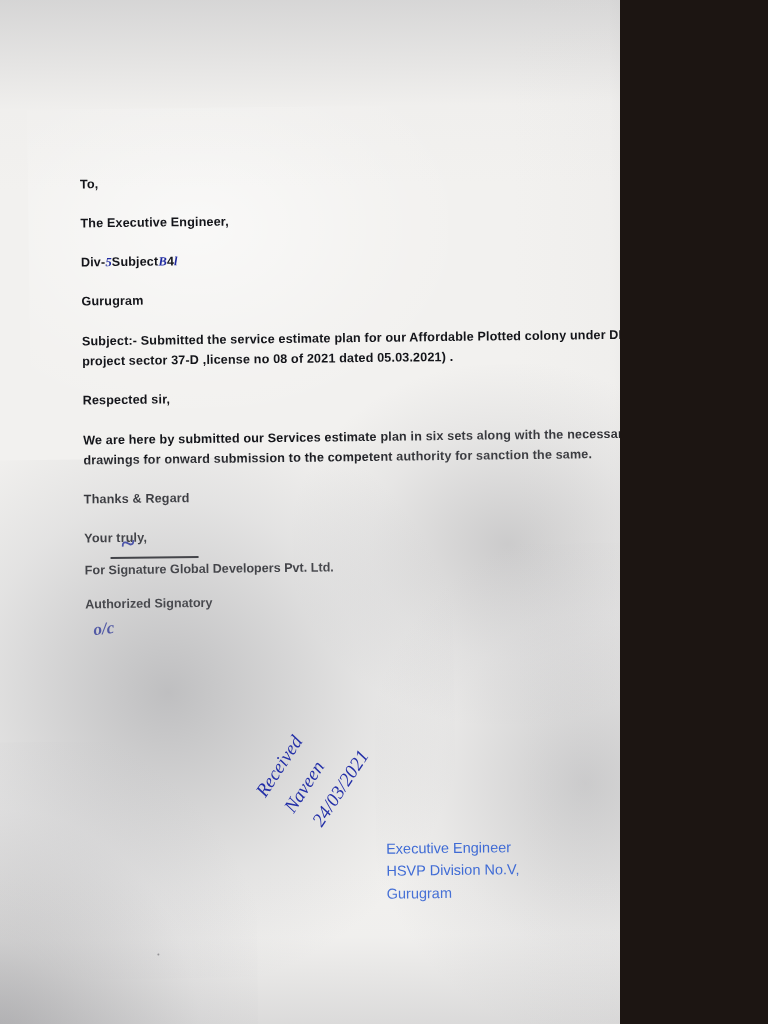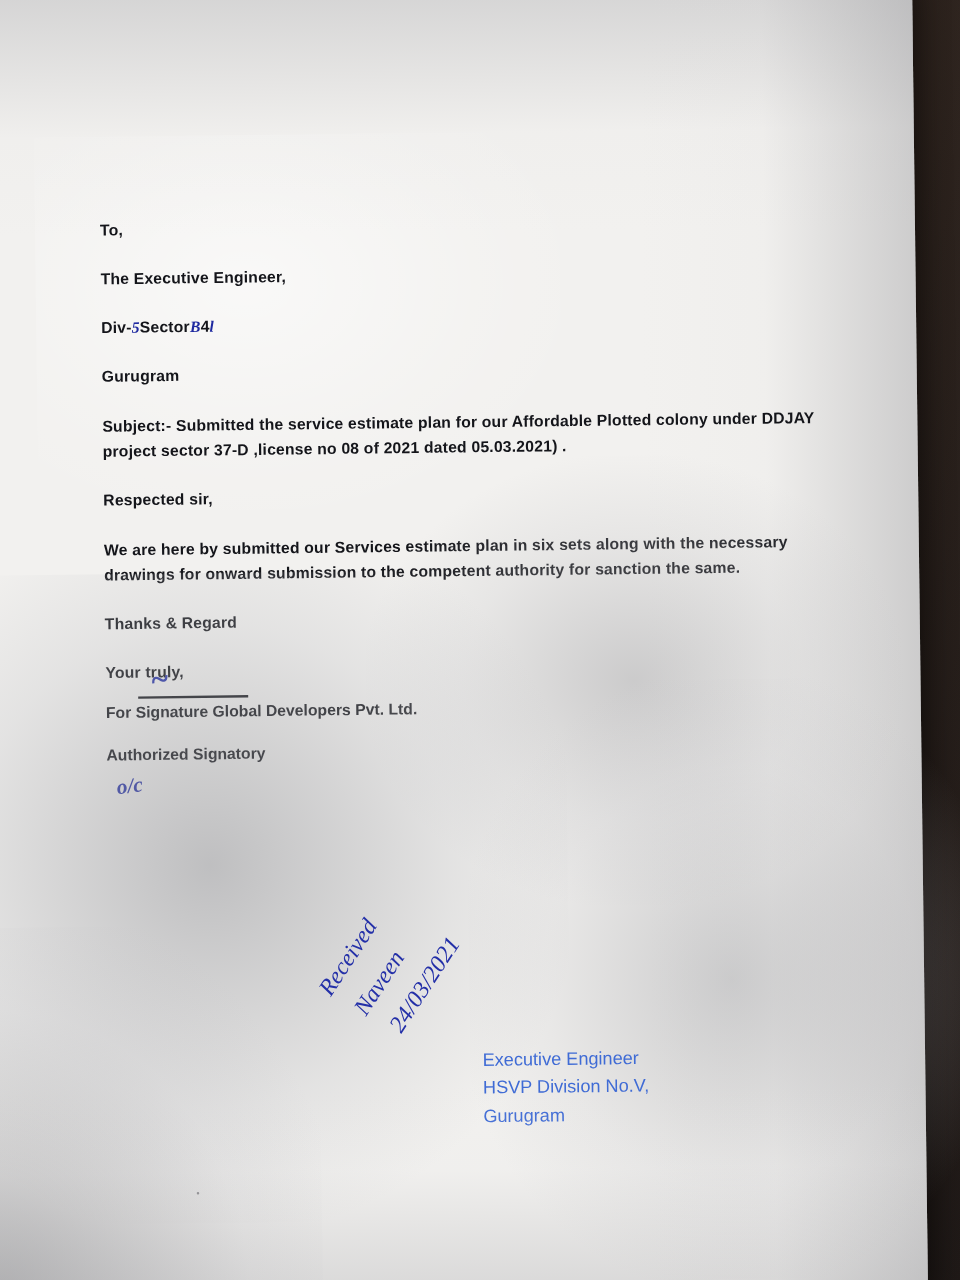--- a/index.html
+++ b/index.html
@@ -3,21 +3,21 @@
 <meta charset="utf-8">
 <style>
   html, body {
     margin: 0;
     padding: 0;
     background: #1c1512;
     font-family: "Liberation Sans", sans-serif;
   }
   #page {
     position: relative;
-    width: 768px;
+    width: 620px;
     height: 1024px;
     overflow: hidden;
     background: linear-gradient(105deg, #2b211c 0%, #3a2c23 35%, #2a1f19 70%, #181210 100%);
   }
   
   .desk-streak {
     position: absolute;
     background: rgba(255,255,255,0.02);
   }
   
@@ -199,21 +199,21 @@
   <div id="paper">
 
     <div class="shade" id="paper-highlight"></div>
     <div class="shade" id="shade-top"></div>
     <div class="shade" id="shade-right"></div>
 
     <div id="letter">
       <div class="line">To,</div>
       <div class="line">The Executive Engineer,</div>
       <div class="line">
-        <span>Div-</span><span class="inline-ink">5</span><span>Sector</span><span class="inline-ink">B</span><span>4</span><span class="inline-ink">l</span>
+        <span>Div-</span><span class="inline-ink">5</span><span>Subject</span><span class="inline-ink">B</span><span>4</span><span class="inline-ink">l</span>
       </div>
       <div class="line">Gurugram</div>
       <div class="para">Subject:- Submitted the service estimate plan for our Affordable Plotted colony under DDJAY project sector 37-D ,license no 08 of 2021 dated 05.03.2021) .</div>
       <div class="line">Respected sir,</div>
       <div class="para">We are here by submitted our Services estimate plan in six sets along with the necessary drawings for onward submission to the competent authority for sanction the same.</div>
       <div class="line">Thanks &amp; Regard</div>
       <div class="line">Your truly,</div>
     </div>
 
     <div id="sig-block">

